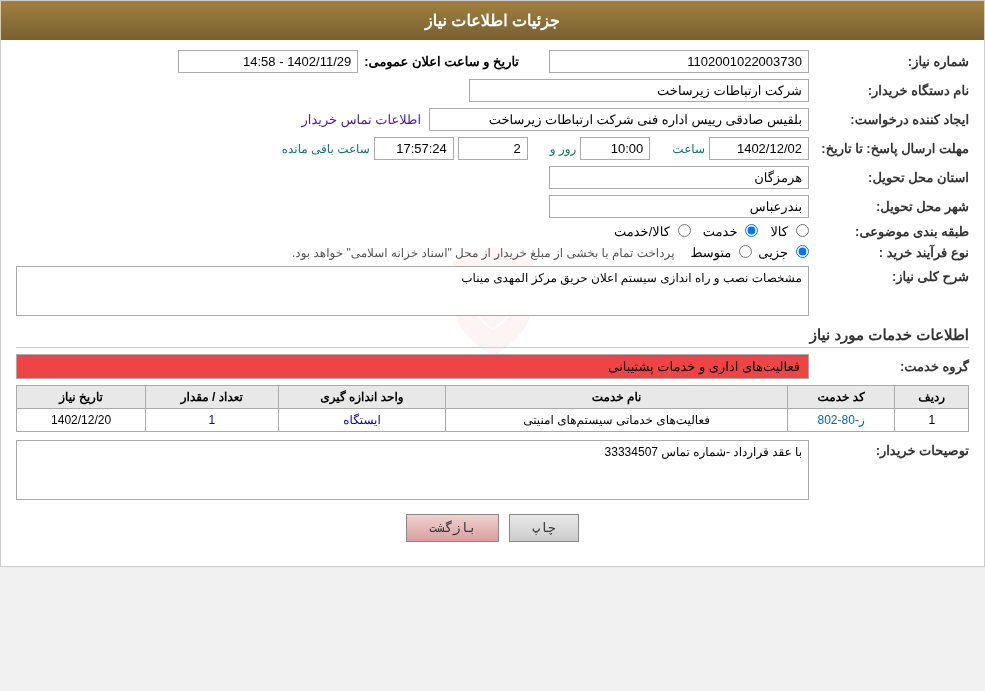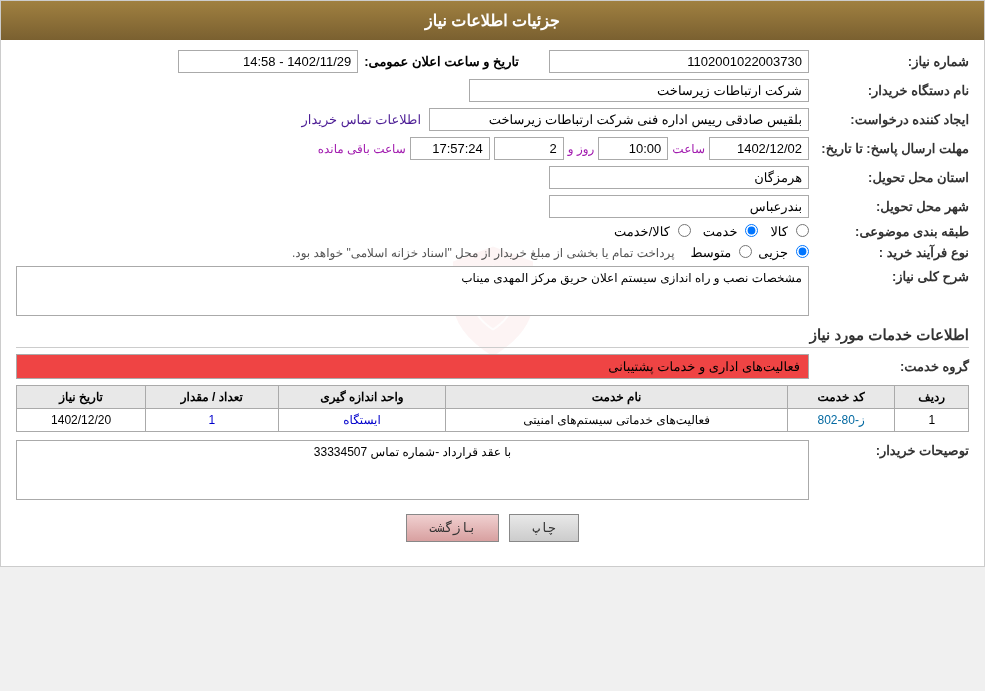--- a/index.html
+++ b/index.html
@@ -58,22 +58,23 @@
       cursor: pointer;
       margin-right: 8px;
     }
     .date-time-row {
       display: flex;
       align-items: center;
       gap: 4px;
     }
     .inline-label {
       font-size: 12px;
-      color: #a21caf;
+      color: #0f766e;
       white-space: nowrap;
+      margin-left: 18px;
     }
     .radio-group {
       display: flex;
       gap: 12px;
       align-items: center;
       direction: rtl;
     }
     .radio-item {
       display: flex;
       align-items: flex-start;
@@ -308,21 +309,21 @@
             <td class="td-blue">ایستگاه</td>
             <td class="td-blue">1</td>
             <td>1402/12/20</td>
           </tr>
         </tbody>
       </table>
 
       <div class="form-row" style="align-items:flex-start; margin-top:8px;">
         <span class="label" style="padding-top:3px;">توصیحات خریدار:</span>
         <div style="flex:1;">
-          <div class="text-area-field" style="min-height:60px;text-align:center;">با عقد قرارداد -شماره تماس 33334507</div>
+          <div class="text-area-field" style="min-height:60px;">با عقد قرارداد -شماره تماس 33334507</div>
         </div>
       </div>
 
       <div class="footer-buttons">
         <button class="btn btn-print">چاپ</button>
         <button class="btn btn-back">بازگشت</button>
       </div>
 
     </div>
   </div>

